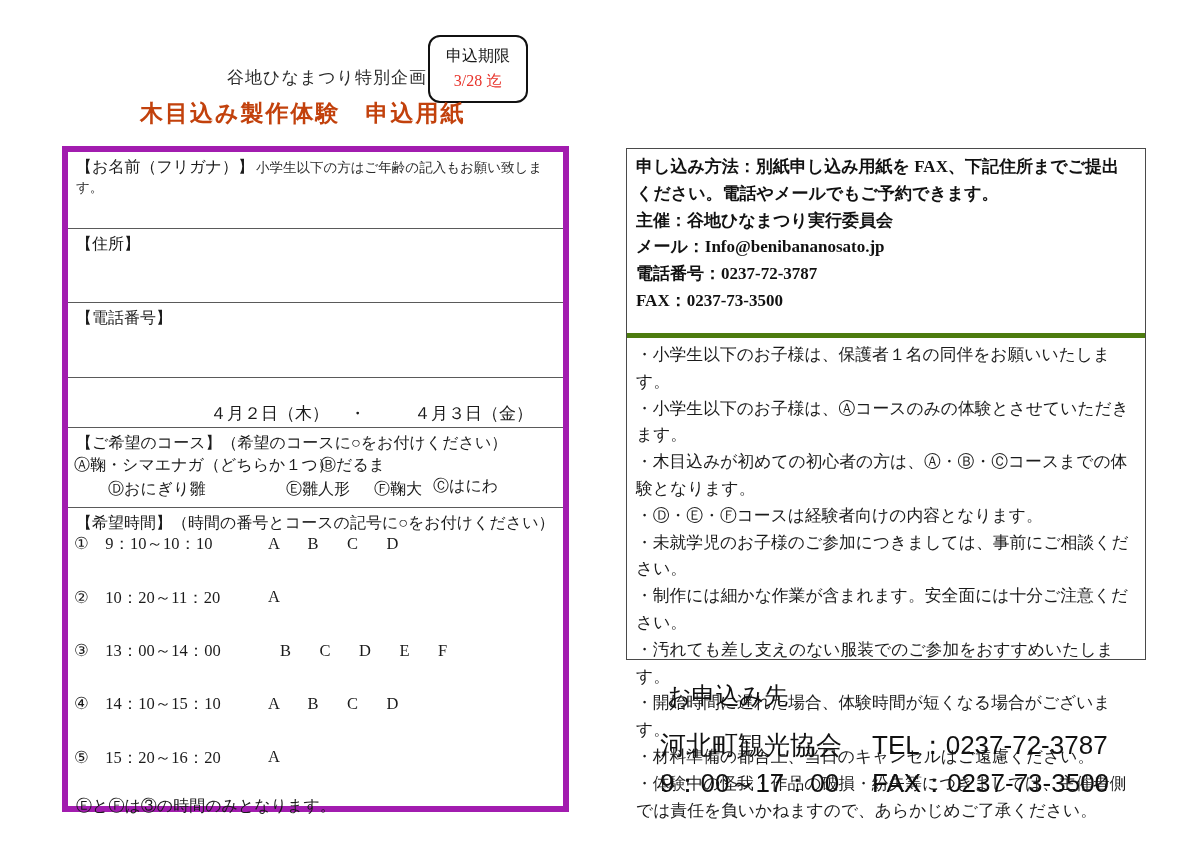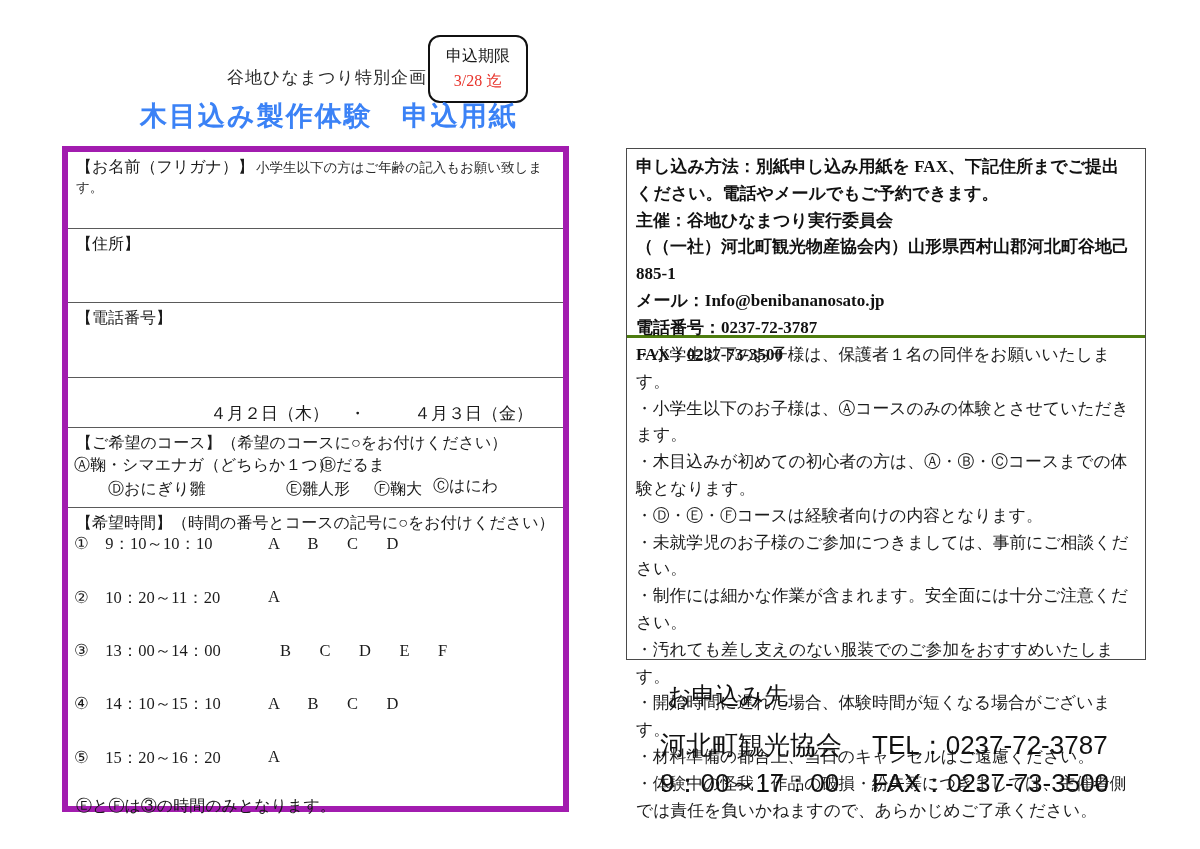--- a/index.html
+++ b/index.html
@@ -13,21 +13,21 @@
 
   
   .subtitle { left: 227px; top: 66px; font-size: 17px; letter-spacing: 1px; color: #2a2a2a; }
   .deadline-box {
     left: 428px; top: 35px; width: 100px; height: 68px;
     border: 2.5px solid #111; border-radius: 12px; background: #fff;
     display: flex; flex-direction: column; align-items: center; justify-content: center; gap: 4px;
   }
   .deadline-label { font-size: 16px; color: #1b1b1b; }
   .deadline-value { font-size: 16px; color: #e8332b; }
-  .page-title { left: 140px; top: 98px; font-size: 27px; letter-spacing: 2px; color: #3b82f6; }
+  .page-title { left: 140px; top: 98px; font-size: 23px; letter-spacing: 2px; color: #c2410c; }
 
   
   .form-table {
     left: 62px; top: 146px; width: 507px; height: 666px;
     border: 6px solid #a21caf; background: #fff;
   }
   .form-row { position: relative; border-bottom: 1px solid #5a5a5a; padding: 5px 8px 0 8px; }
   .form-row:last-child { border-bottom: none; }
   .row-name    { height: 77px; }
   .row-address { height: 74px; }
@@ -60,21 +60,21 @@
   .slot-4 { top: 185px; } .slot-5 { top: 239px; }
   .slot-3 .slot-courses { left: 212px; }
   .time-note { position: absolute; left: 8px; top: 288px; font-size: 16px; }
 
   
   .info-box {
     left: 626px; top: 148px; width: 520px; height: 512px;
     border: 1px solid #4a4a4a; background: #fff;
   }
   .info-method {
-    height: 189px; border-bottom: 3px solid #4d7c0f;
+    height: 189px; border-bottom: 5px solid #4d7c0f;
     padding: 5px 10px 0 9px;
   }
   .info-method p { font-size: 17px; line-height: 26.8px; font-weight: bold; color: #111; }
   .info-notes { padding: 4px 8px 0 9px; }
   .info-notes p { font-size: 16.8px; line-height: 26.8px; color: #1b1b1b; }
 
   
   .contact { left: 660px; top: 680px; font-family: "Liberation Sans", "DejaVu Sans", sans-serif; color: #111; }
   .contact-heading { font-size: 24px; margin: 0 0 16px 7px; }
   .contact-grid { display: grid; grid-template-columns: auto auto; column-gap: 30px; row-gap: 3px; }
@@ -155,21 +155,20 @@
       </div>
 
       <div class="time-note">ⒺとⒻは③の時間のみとなります。</div>
     </div>
   </div>
 
   <div class="abs info-box">
     <div class="info-method">
       <p>申し込み方法：別紙申し込み用紙を FAX、下記住所までご提出ください。電話やメールでもご予約できます。</p>
       <p>主催：谷地ひなまつり実行委員会</p>
-      <p>（（一社）河北町観光物産協会内）山形県西村山郡河北町谷地己 885-1</p>
       <p>メール：Info@benibananosato.jp</p>
       <p>電話番号：0237-72-3787</p>
       <p>FAX：0237-73-3500</p>
     </div>
     <div class="info-notes">
       <p>・小学生以下のお子様は、保護者１名の同伴をお願いいたします。</p>
       <p>・小学生以下のお子様は、Ⓐコースのみの体験とさせていただきます。</p>
       <p>・木目込みが初めての初心者の方は、Ⓐ・Ⓑ・Ⓒコースまでの体験となります。</p>
       <p>・Ⓓ・Ⓔ・Ⓕコースは経験者向けの内容となります。</p>
       <p>・未就学児のお子様のご参加につきましては、事前にご相談ください。</p>

